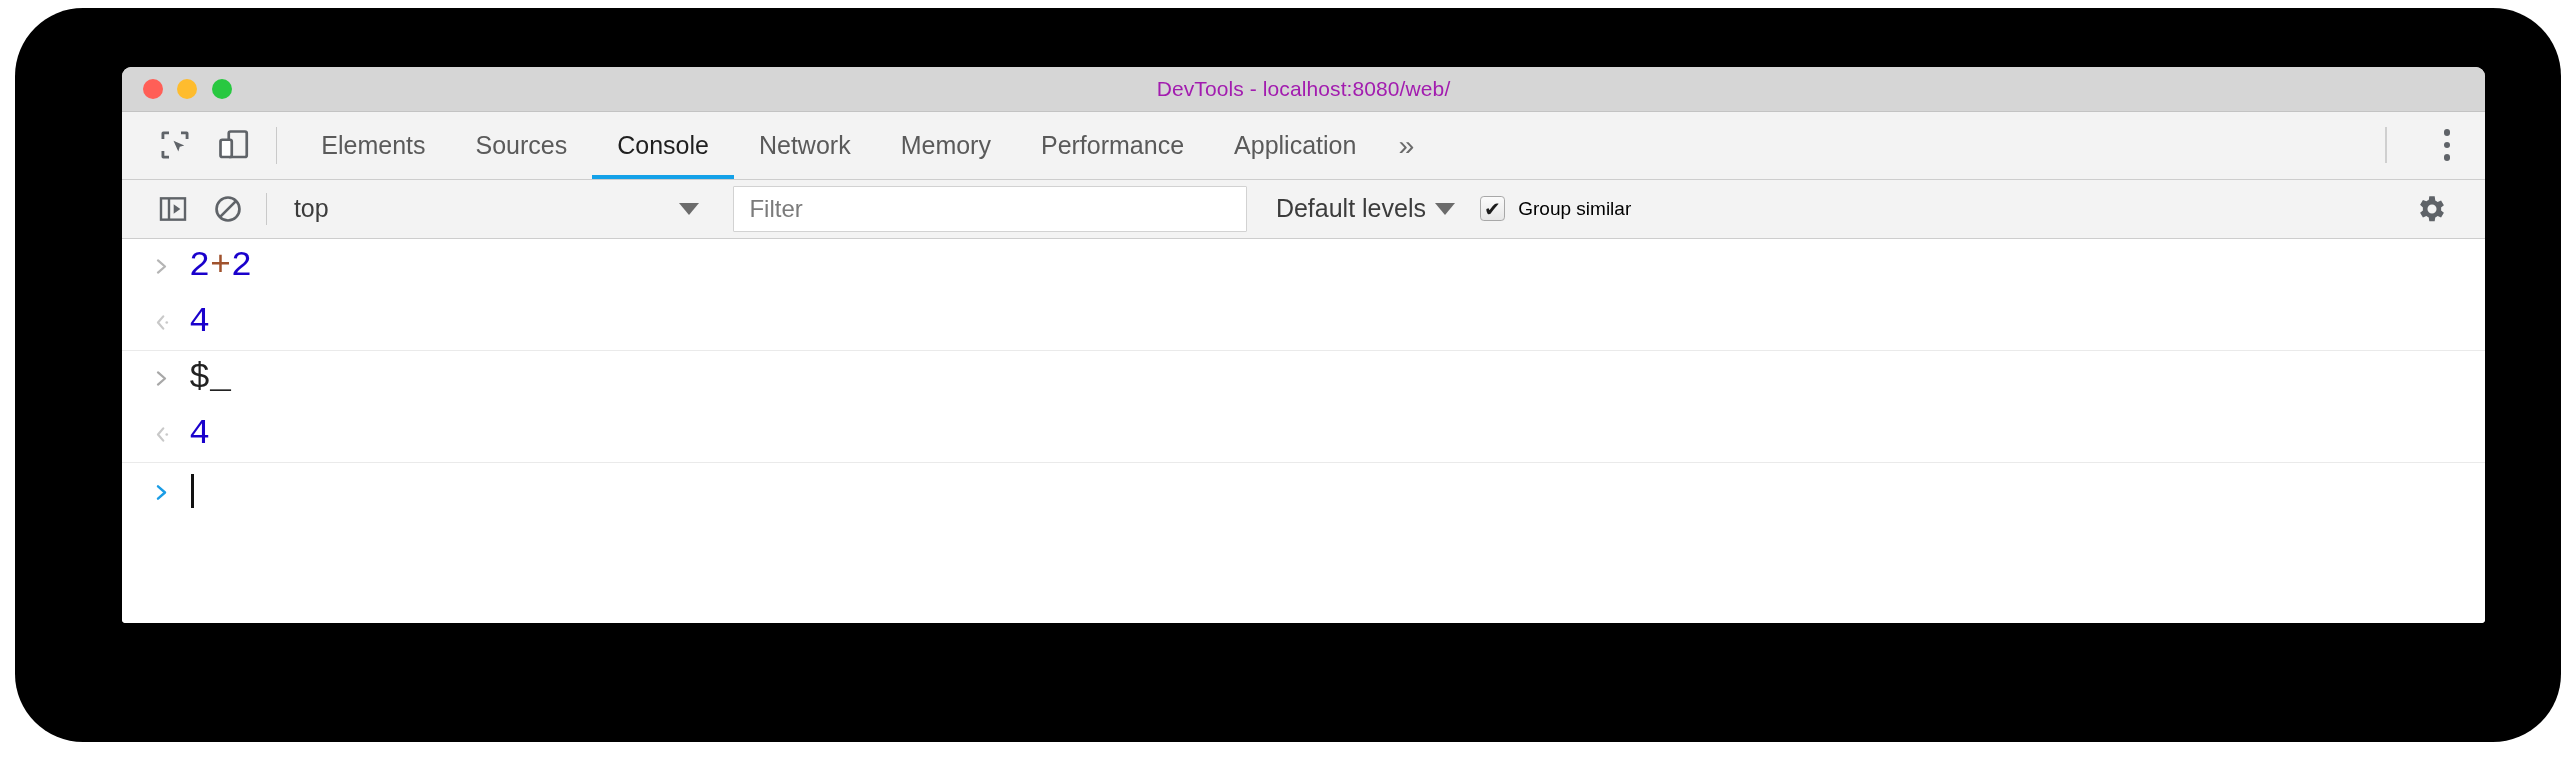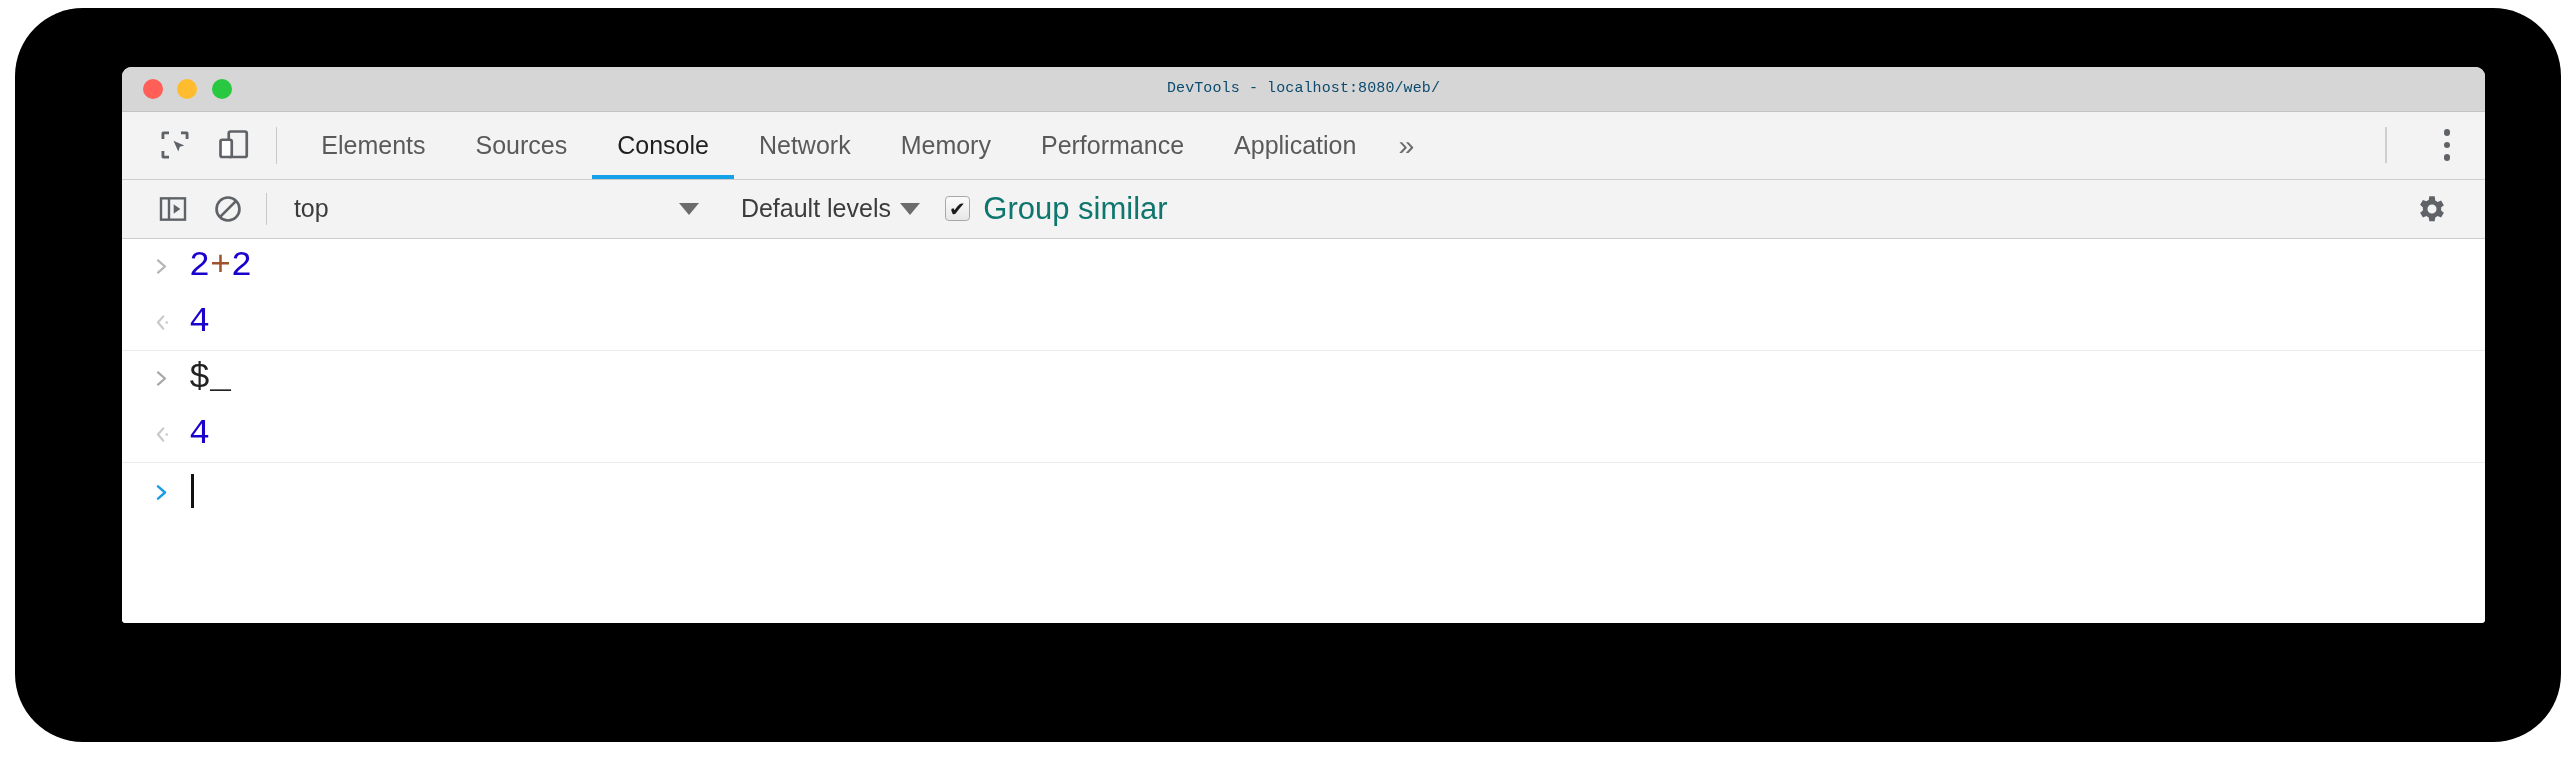--- a/index.html
+++ b/index.html
@@ -65,23 +65,23 @@
     border-radius: 50%;
     display: block;
   }
   .light.close  { background: #ff5f57; }
   .light.min    { background: #febc2e; }
   .light.max    { background: #28c840; }
 
   #window-title {
     width: 100%;
     text-align: center;
-    font-size: 15px;
-    color: #0c4a6e;
-    font-family: Liberation Mono, monospace;
+    font-size: 21px;
+    color: #a21caf;
+    font-family: Liberation Sans, sans-serif;
     letter-spacing: 0.1px;
     user-select: none;
   }
 
   
   #tabbar {
     position: relative;
     height: 68px;
     flex: 0 0 68px;
     background: #f3f3f3;
@@ -255,21 +255,21 @@
     border-radius: 3.8px;
     background: linear-gradient(#fbfbfb, #e7e7e7);
     display: flex;
     align-items: center;
     justify-content: center;
     font-size: 20px;
     line-height: 1;
     color: #1c1c1c;
     box-sizing: border-box;
   }
-  #group-similar .label { font-size: 31px; color: #0f766e; }
+  #group-similar .label { font-size: 19px; color: #000000; }
 
   #settings-gear {
     margin-left: auto;
     width: 61px;
     height: 59px;
     display: flex;
     align-items: center;
     justify-content: center;
     cursor: pointer;
     margin-right: 5.7px;
@@ -414,20 +414,21 @@
 
       <div class="ct-sep"></div>
 
       <div id="context-select">
         <span class="label">top</span>
         <span class="caret">
             <span class="caret-down"></span>
           </span>
       </div>
 
+      <input id="filter-input" type="text" placeholder="Filter" value="" style="">
 
       <div id="levels-select">
         <span class="label">Default levels</span>
         <span>
             <span class="caret-down"></span>
           </span>
       </div>
 
       <div id="group-similar">
         <span class="checkbox">✔</span>

